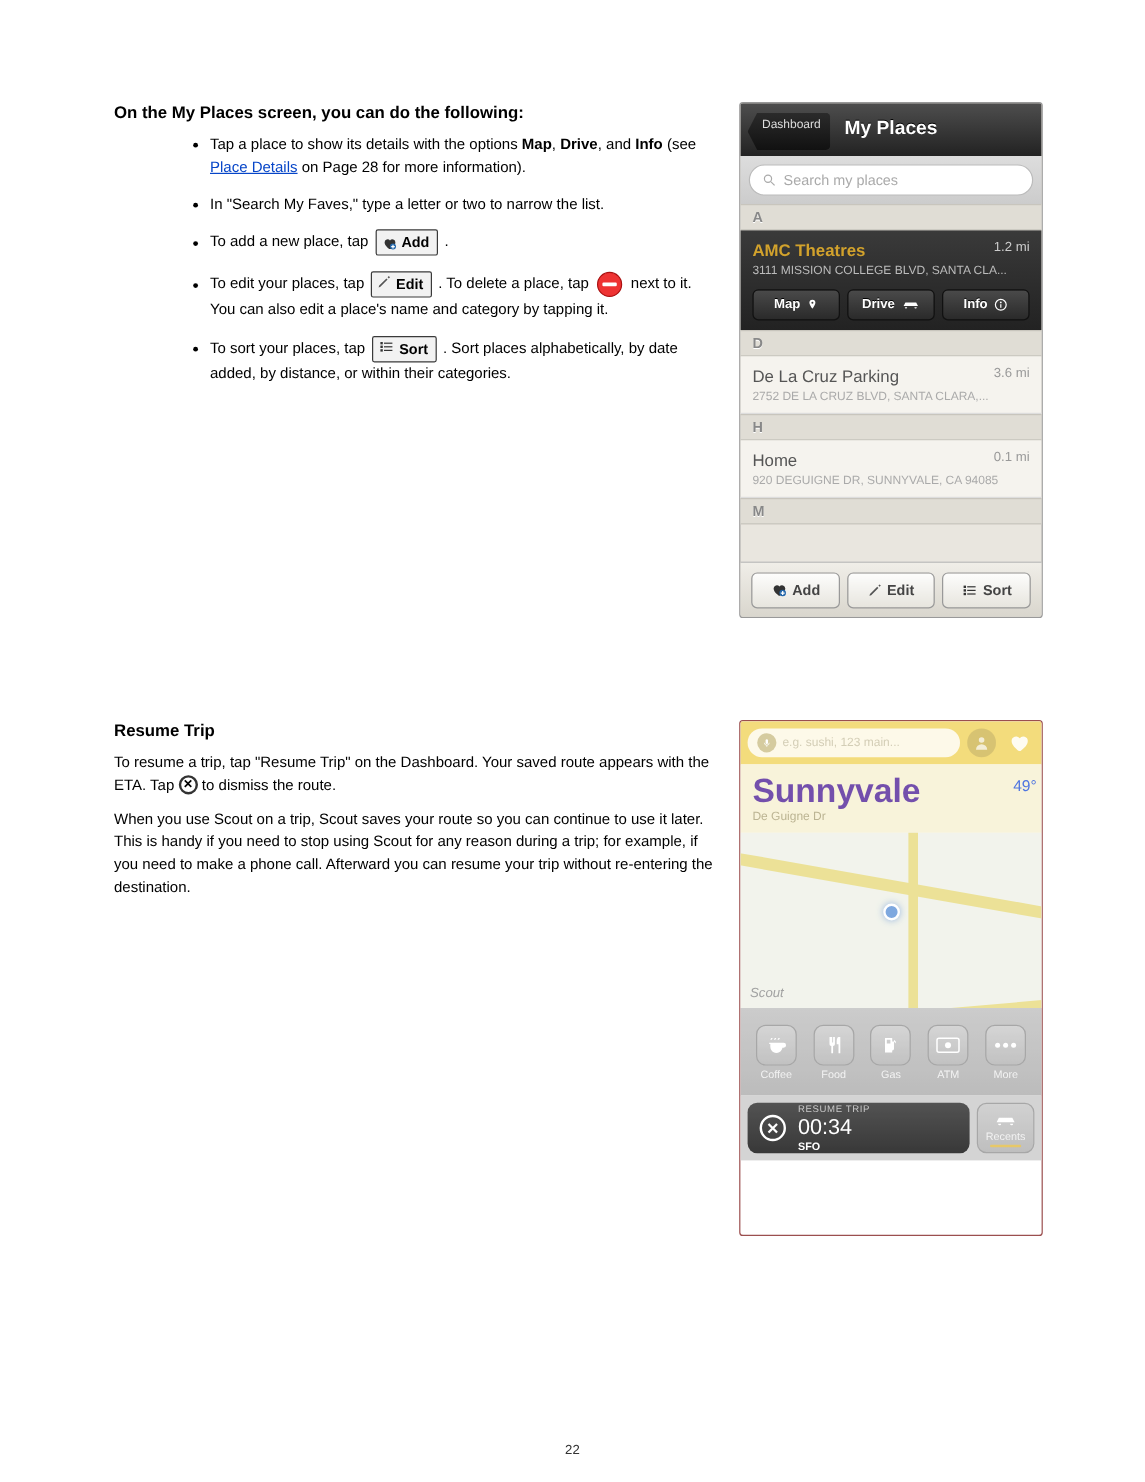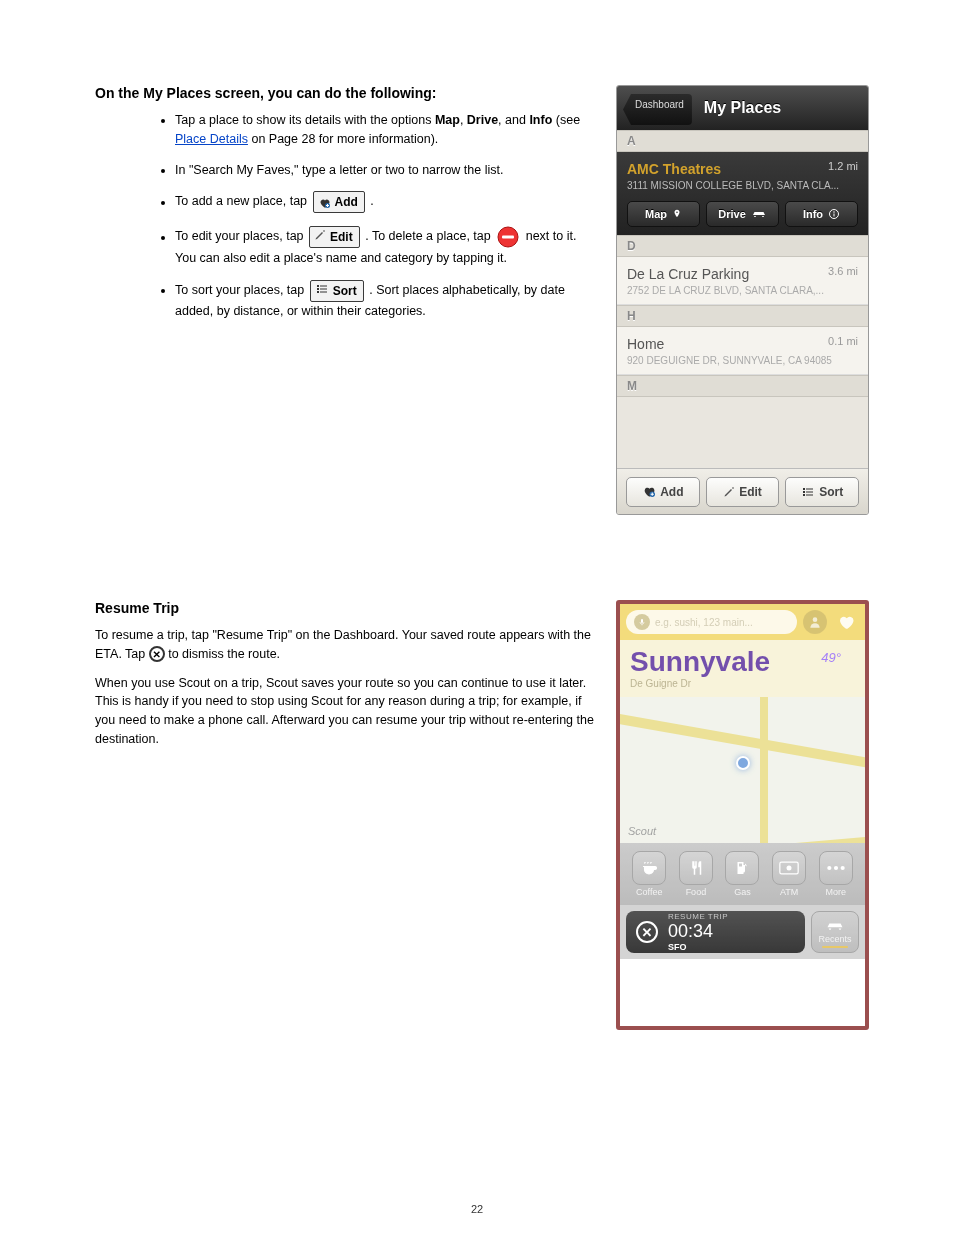--- a/index.html
+++ b/index.html
@@ -172,21 +172,21 @@
     gap:4px;
     font-size:12px;font-weight:bold;color:#444;
   }
   
   .phone2 {
     position:absolute;
     left:616px;
     top:600px;
     width:253px;
     height:430px;
-    border:4px solid #7f1d1d;
+    border:1px solid #7f1d1d;
     border-radius:3px;
     overflow:hidden;
     filter:opacity(0.78);
     font-family:"Helvetica Neue",Arial,sans-serif;
   }
   .p2-top {
     height:36px;
     background:#f0d257;
     display:flex;align-items:center;
     padding:0 6px;gap:6px;
@@ -201,37 +201,37 @@
     display:flex;align-items:center;justify-content:center;
   }
   .p2-heart {width:26px;height:24px;display:flex;align-items:center;justify-content:center;}
   .p2-location {
     background:#f6efcf;
     padding:6px 10px 8px;
     position:relative;
   }
   .p2-loc-name{font-size:28px;color:#4c1d95;font-weight:700;}
   .p2-loc-sub{font-size:10px;color:#a89f74;}
-  .p2-temp{position:absolute;right:24px;top:10px;font-size:13px;color:#8b5cf6;font-style:italic;}
+  .p2-temp{position:absolute;right:4px;top:10px;font-size:13px;color:#1d4ed8;}
   .p2-map{
     height:146px;
     background:#eef0e6;
     position:relative;
     overflow:hidden;
   }
   .p2-map .road{position:absolute;background:#e6d97a;}
   .p2-map .dot{
     position:absolute;left:50%;top:45%;width:14px;height:14px;
     background:#5a8fd6;border:2px solid #fff;border-radius:50%;
     box-shadow:0 0 6px rgba(90,140,210,0.8);
     transform:translate(-50%,-50%);
   }
   .p2-scout{position:absolute;left:8px;bottom:6px;font-size:11px;color:#888;font-style:italic;}
   .p2-quick {
-    height:62px;background:linear-gradient(#bdbdbd,#a9a9a9);
+    height:73px;background:linear-gradient(#bdbdbd,#a9a9a9);
     display:flex;align-items:center;justify-content:space-around;
     padding:4px 6px;
   }
   .p2-q {
     flex:1;display:flex;flex-direction:column;align-items:center;gap:2px;
     color:#efefef;font-size:9px;
   }
   .p2-q .ib{
     width:34px;height:34px;border-radius:8px;
     background:linear-gradient(#c9c9c9,#b0b0b0);
@@ -341,20 +341,29 @@
     <span> to dismiss the route.</span>
   </div>
   <div class="para">When you use Scout on a trip, Scout saves your route so you can continue to use it later. This is handy if you need to stop using Scout for any reason during a trip; for example, if you need to make a phone call. Afterward you can resume your trip without re-entering the destination.</div>
 </div>
 
 <div class="phone1">
   <div class="p1-header">
     <div class="p1-back">Dashboard</div>
     <div class="p1-title">My Places</div>
   </div>
+  <div class="p1-search">
+    <div class="p1-search-field">
+      <svg width="12" height="12" viewBox="0 0 24 24">
+          <circle cx="10" cy="10" r="6" fill="none" stroke="#aaa" stroke-width="2"></circle>
+          <line x1="15" y1="15" x2="21" y2="21" stroke="#aaa" stroke-width="2"></line>
+        </svg>
+      <span>Search my places</span>
+    </div>
+  </div>
   <div class="sectionhdr">A</div>
   <div class="row-dark">
     <div>
       <span class="name">AMC Theatres</span>
       <span class="dist">1.2 mi</span>
     </div>
     <div class="addr">3111 MISSION COLLEGE BLVD, SANTA CLA...</div>
     <div class="row-dark-btns">
       <div class="b">
         <span>Map</span>

